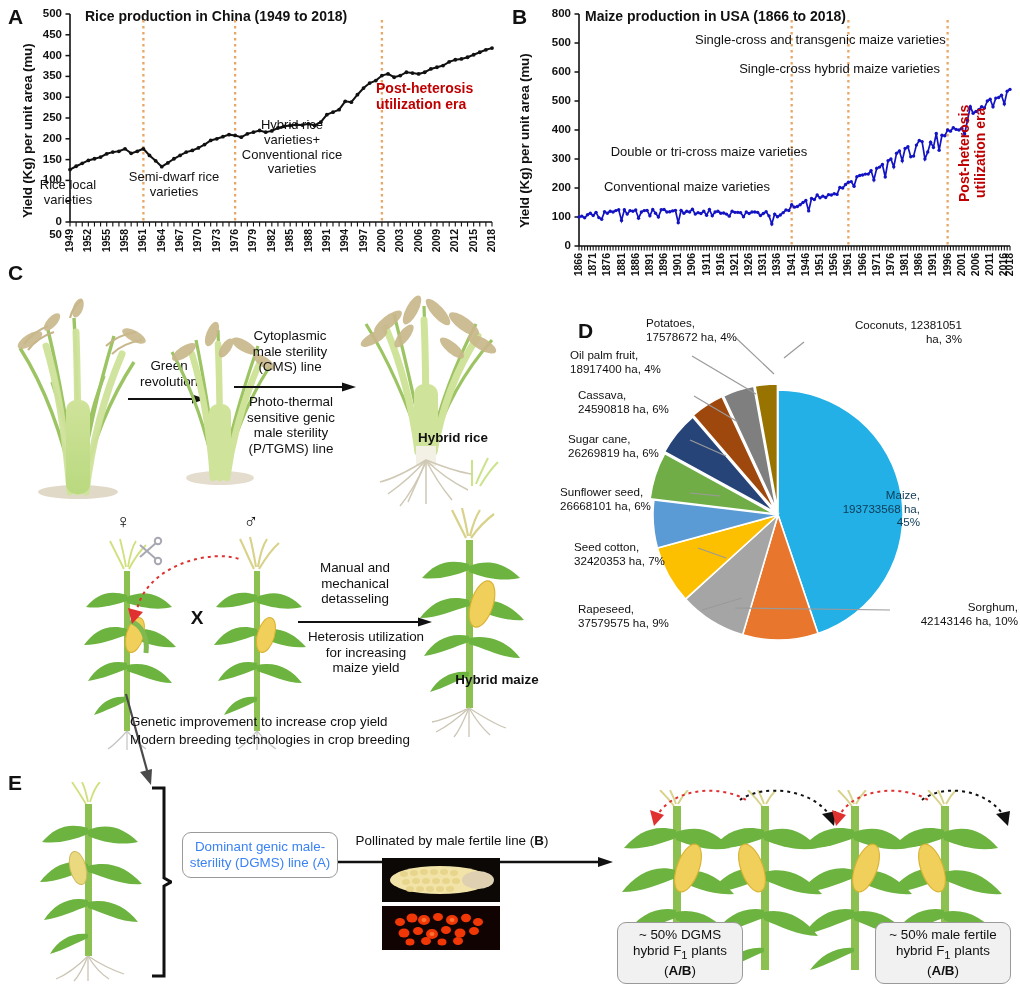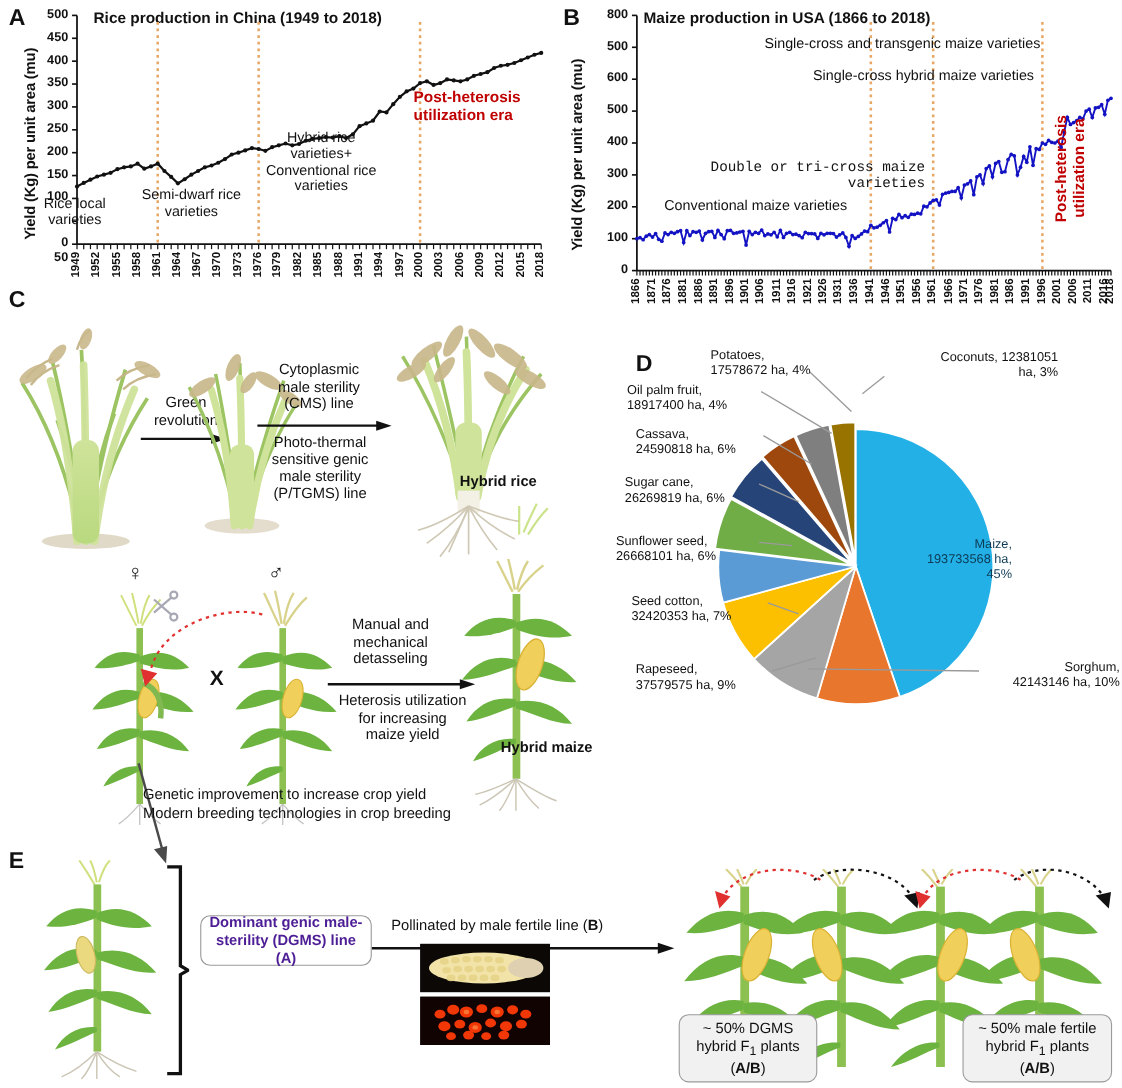--- a/index.html
+++ b/index.html
@@ -30,21 +30,21 @@
   .pie-label.center{text-align:right;}
 
   
   .dtext{position:absolute;font-size:13.4px;color:#111;text-align:center;line-height:1.17;}
   .dtext.bold{font-weight:bold;}
   .dtext.left{text-align:left;}
   .roundbox{position:absolute;border:1.4px solid #9a9a9a;border-radius:9px;background:#fff;
      display:flex;align-items:center;justify-content:center;text-align:center;
      font-size:13.4px;line-height:1.2;color:#111;box-sizing:border-box;padding:3px 6px;}
   .roundbox.grey{background:#f1f1f1;border-color:#9a9a9a;}
-  .roundbox.red{color:#4c1d95;font-weight:bold;}
+  .roundbox.red{color:#3b82f6;font-weight:normal;}
   .photo{position:absolute;background:#0a0606;overflow:hidden;}
   svg{display:block;}
 </style>
 </head>
 <body>
 
 <div id="fig">
 
   <div class="panel-letter" style="left:8px;top:6px;">A</div>
   <div class="chart" id="chartA" style="left:0;top:0;width:505px;height:285px;">
@@ -620,21 +620,21 @@
         <circle cx="485.1513157894737" cy="99.26000000000002" r="1.7" fill="#1313c4"></circle>
         <circle cx="487.9868421052632" cy="106.80000000000001" r="1.7" fill="#1313c4"></circle>
         <circle cx="490.8223684210526" cy="98.10000000000002" r="1.7" fill="#1313c4"></circle>
         <circle cx="493.65789473684214" cy="97.52000000000001" r="1.7" fill="#1313c4"></circle>
         <circle cx="496.49342105263156" cy="95.19999999999999" r="1.7" fill="#1313c4"></circle>
         <circle cx="499.32894736842104" cy="103.89999999999998" r="1.7" fill="#1313c4"></circle>
         <circle cx="502.1644736842105" cy="91.14000000000001" r="1.7" fill="#1313c4"></circle>
         <circle cx="505" cy="89.39999999999998" r="1.7" fill="#1313c4"></circle>
       </svg>
     <div class="ann" id="bAnn0" style="width:200px;left:82px;top:180px;text-align:center;">Conventional maize varieties</div>
-    <div class="ann" id="bAnn1" style="width:232px;left:104px;top:145px;text-align:right;font-family:Liberation Mono, monospace;">Double or tri-cross maize varieties</div>
+    <div class="ann" id="bAnn1" style="width:232px;left:88px;top:145px;text-align:center;">Double or tri-cross maize varieties</div>
     <div class="ann" id="bAnn2" style="width:312px;left:123px;top:62px;text-align:right;">Single-cross hybrid maize varieties</div>
     <div class="ann" id="bAnn3" style="width:342px;left:190px;top:33px;text-align:left;">Single-cross and transgenic maize varieties</div>
     <div class="ann-red-vert" id="bAnn4" style="left:451px;top:78px;height:150px;">Post-heterosis utilization era</div>
   </div>
 
   <div class="panel-letter" style="left:8px;top:262px;">C</div>
 
   <svg style="position:absolute;left:8px;top:292px;" width="140" height="210" viewBox="0 0 140 210">
     <defs>
         <linearGradient id="gl1" x1="0" y1="1" x2="0" y2="0">

